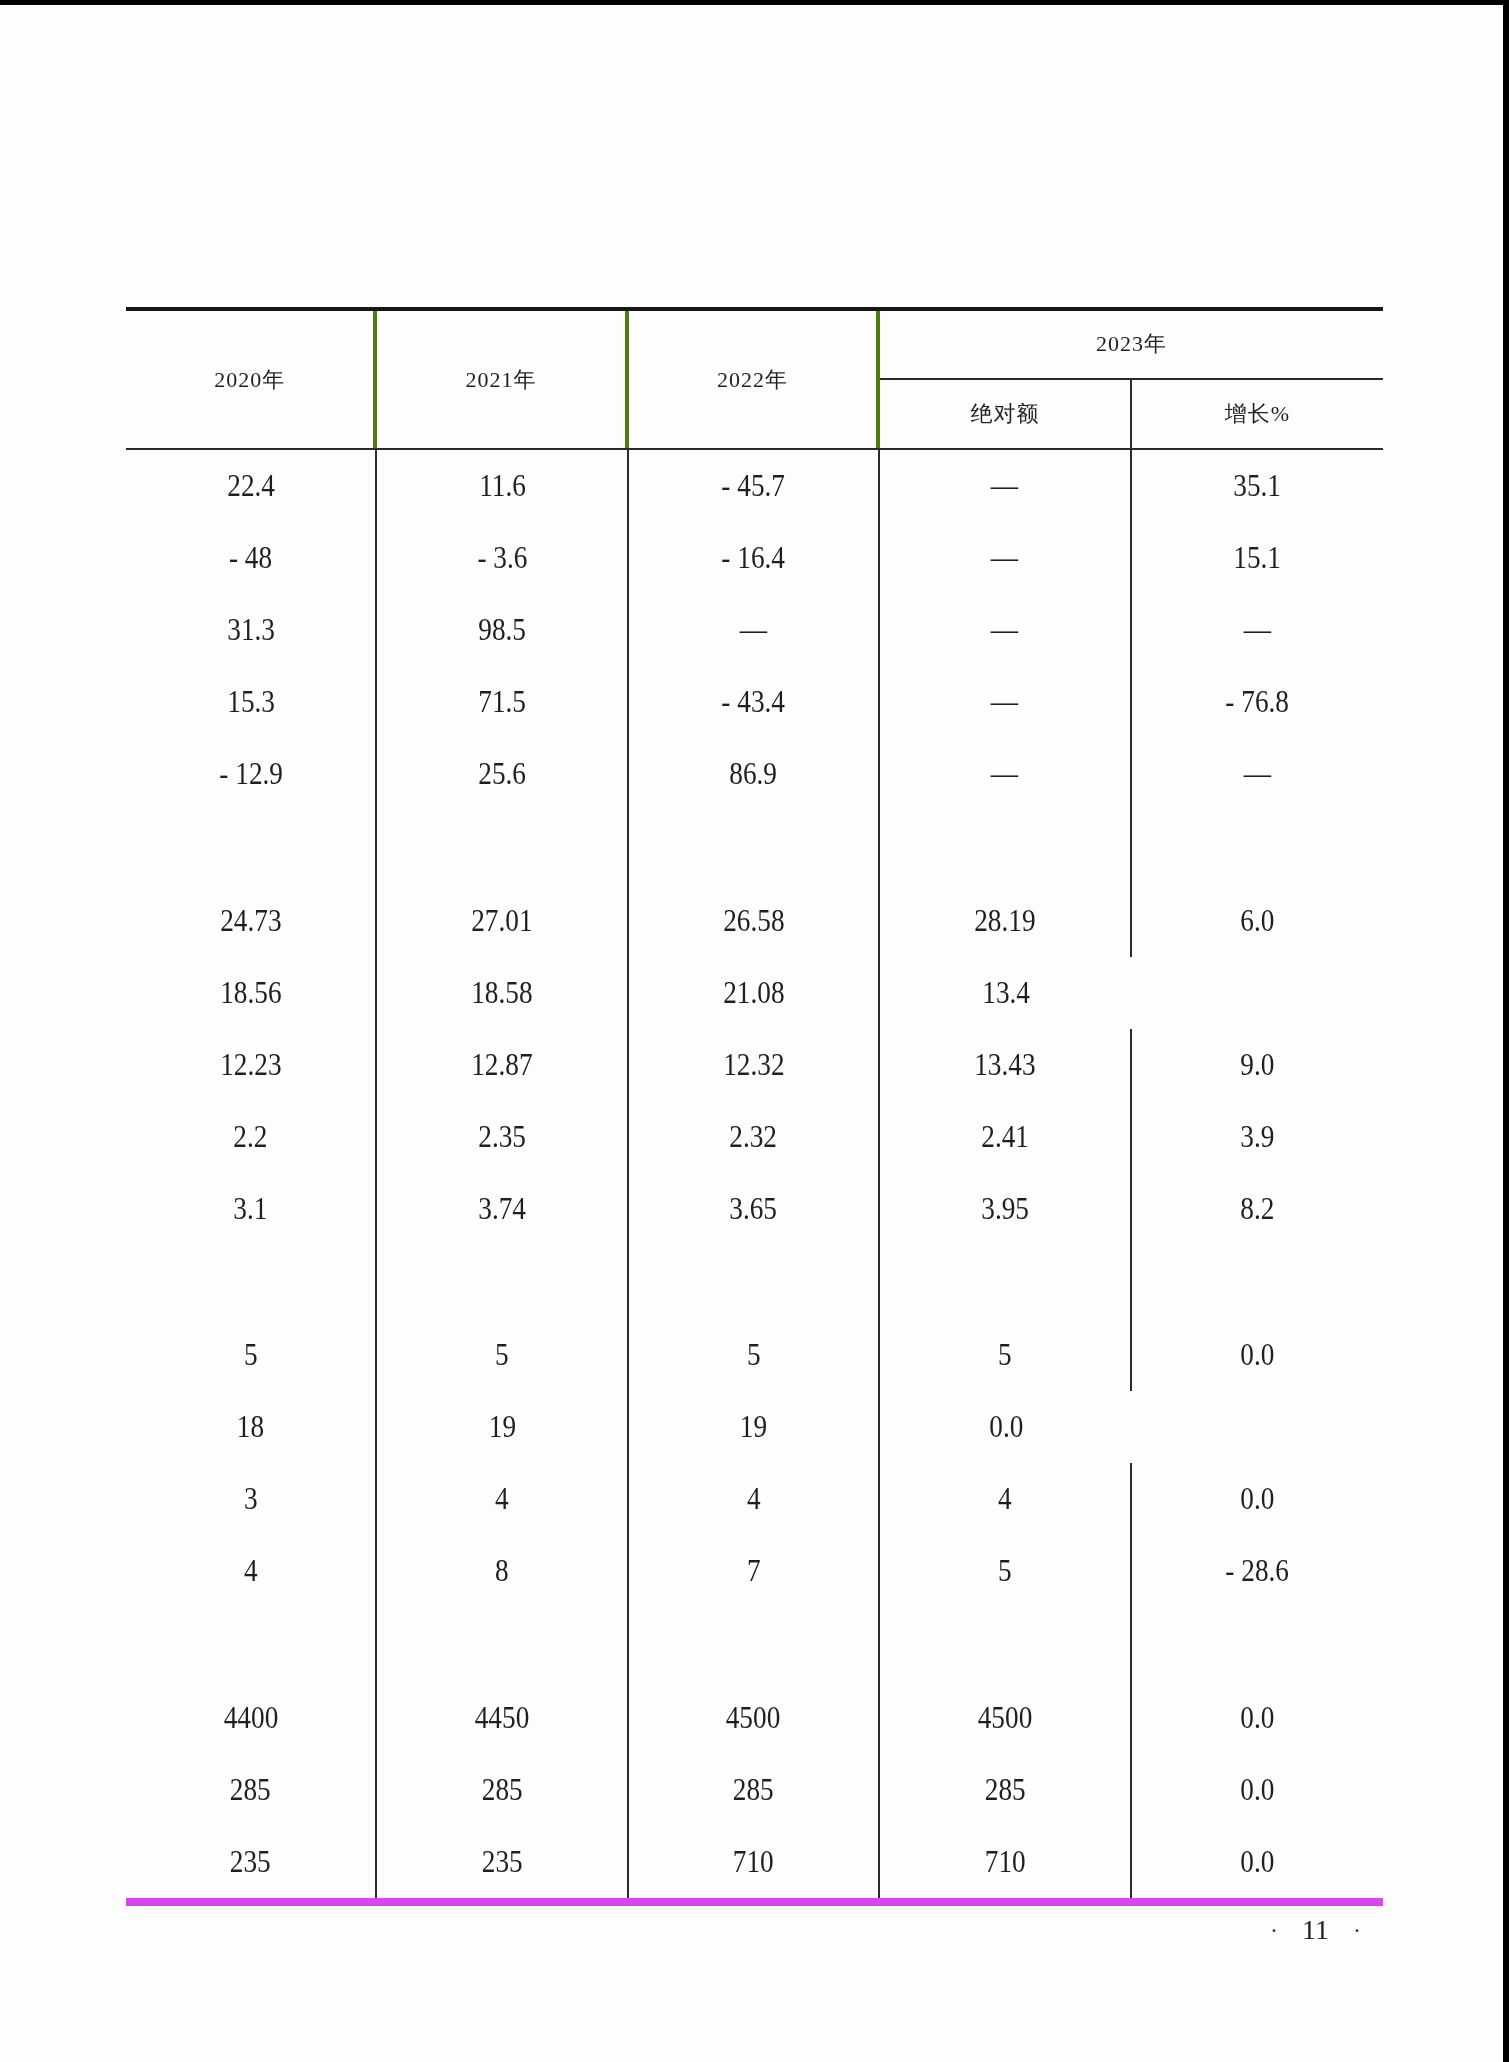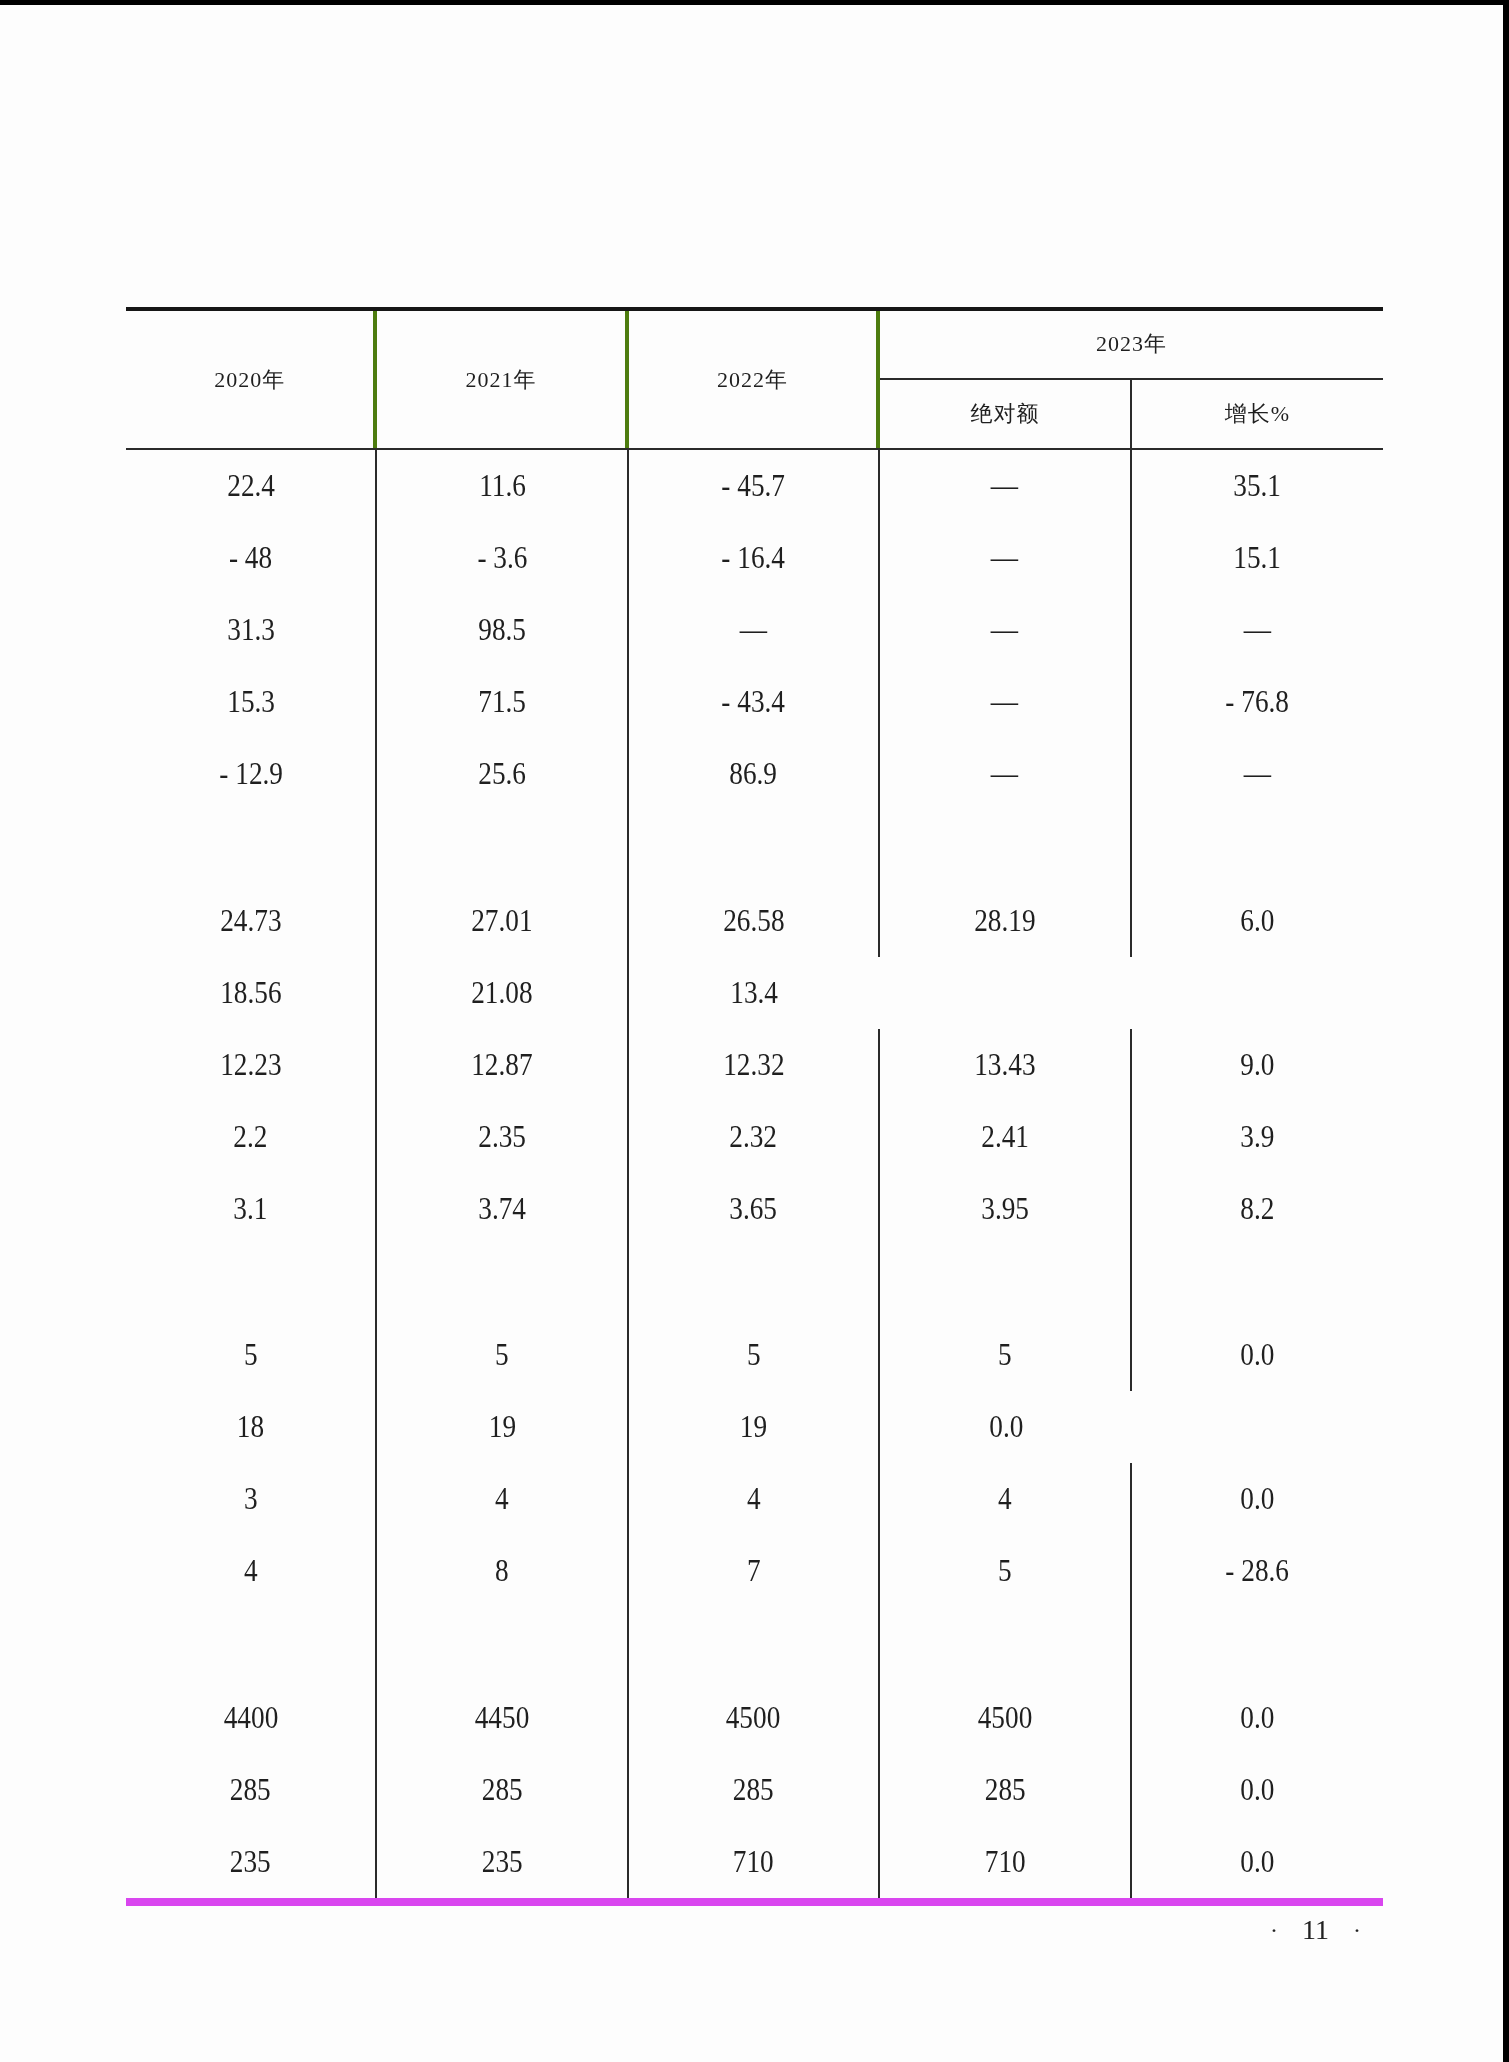--- a/index.html
+++ b/index.html
@@ -221,20 +221,23 @@
         </div>
         <div class="tcell">
           <span class="num">6.0</span>
         </div>
       </div>
       <div class="trow">
         <div class="tcell">
           <span class="num">18.56</span>
         </div>
         <div class="tcell">
+          <span class="num">18.58</span>
+        </div>
+        <div class="tcell">
           <span class="num">21.08</span>
         </div>
         <div class="tcell">
           <span class="num">13.4</span>
         </div>
       </div>
       <div class="trow">
         <div class="tcell">
           <span class="num">12.23</span>
         </div>

